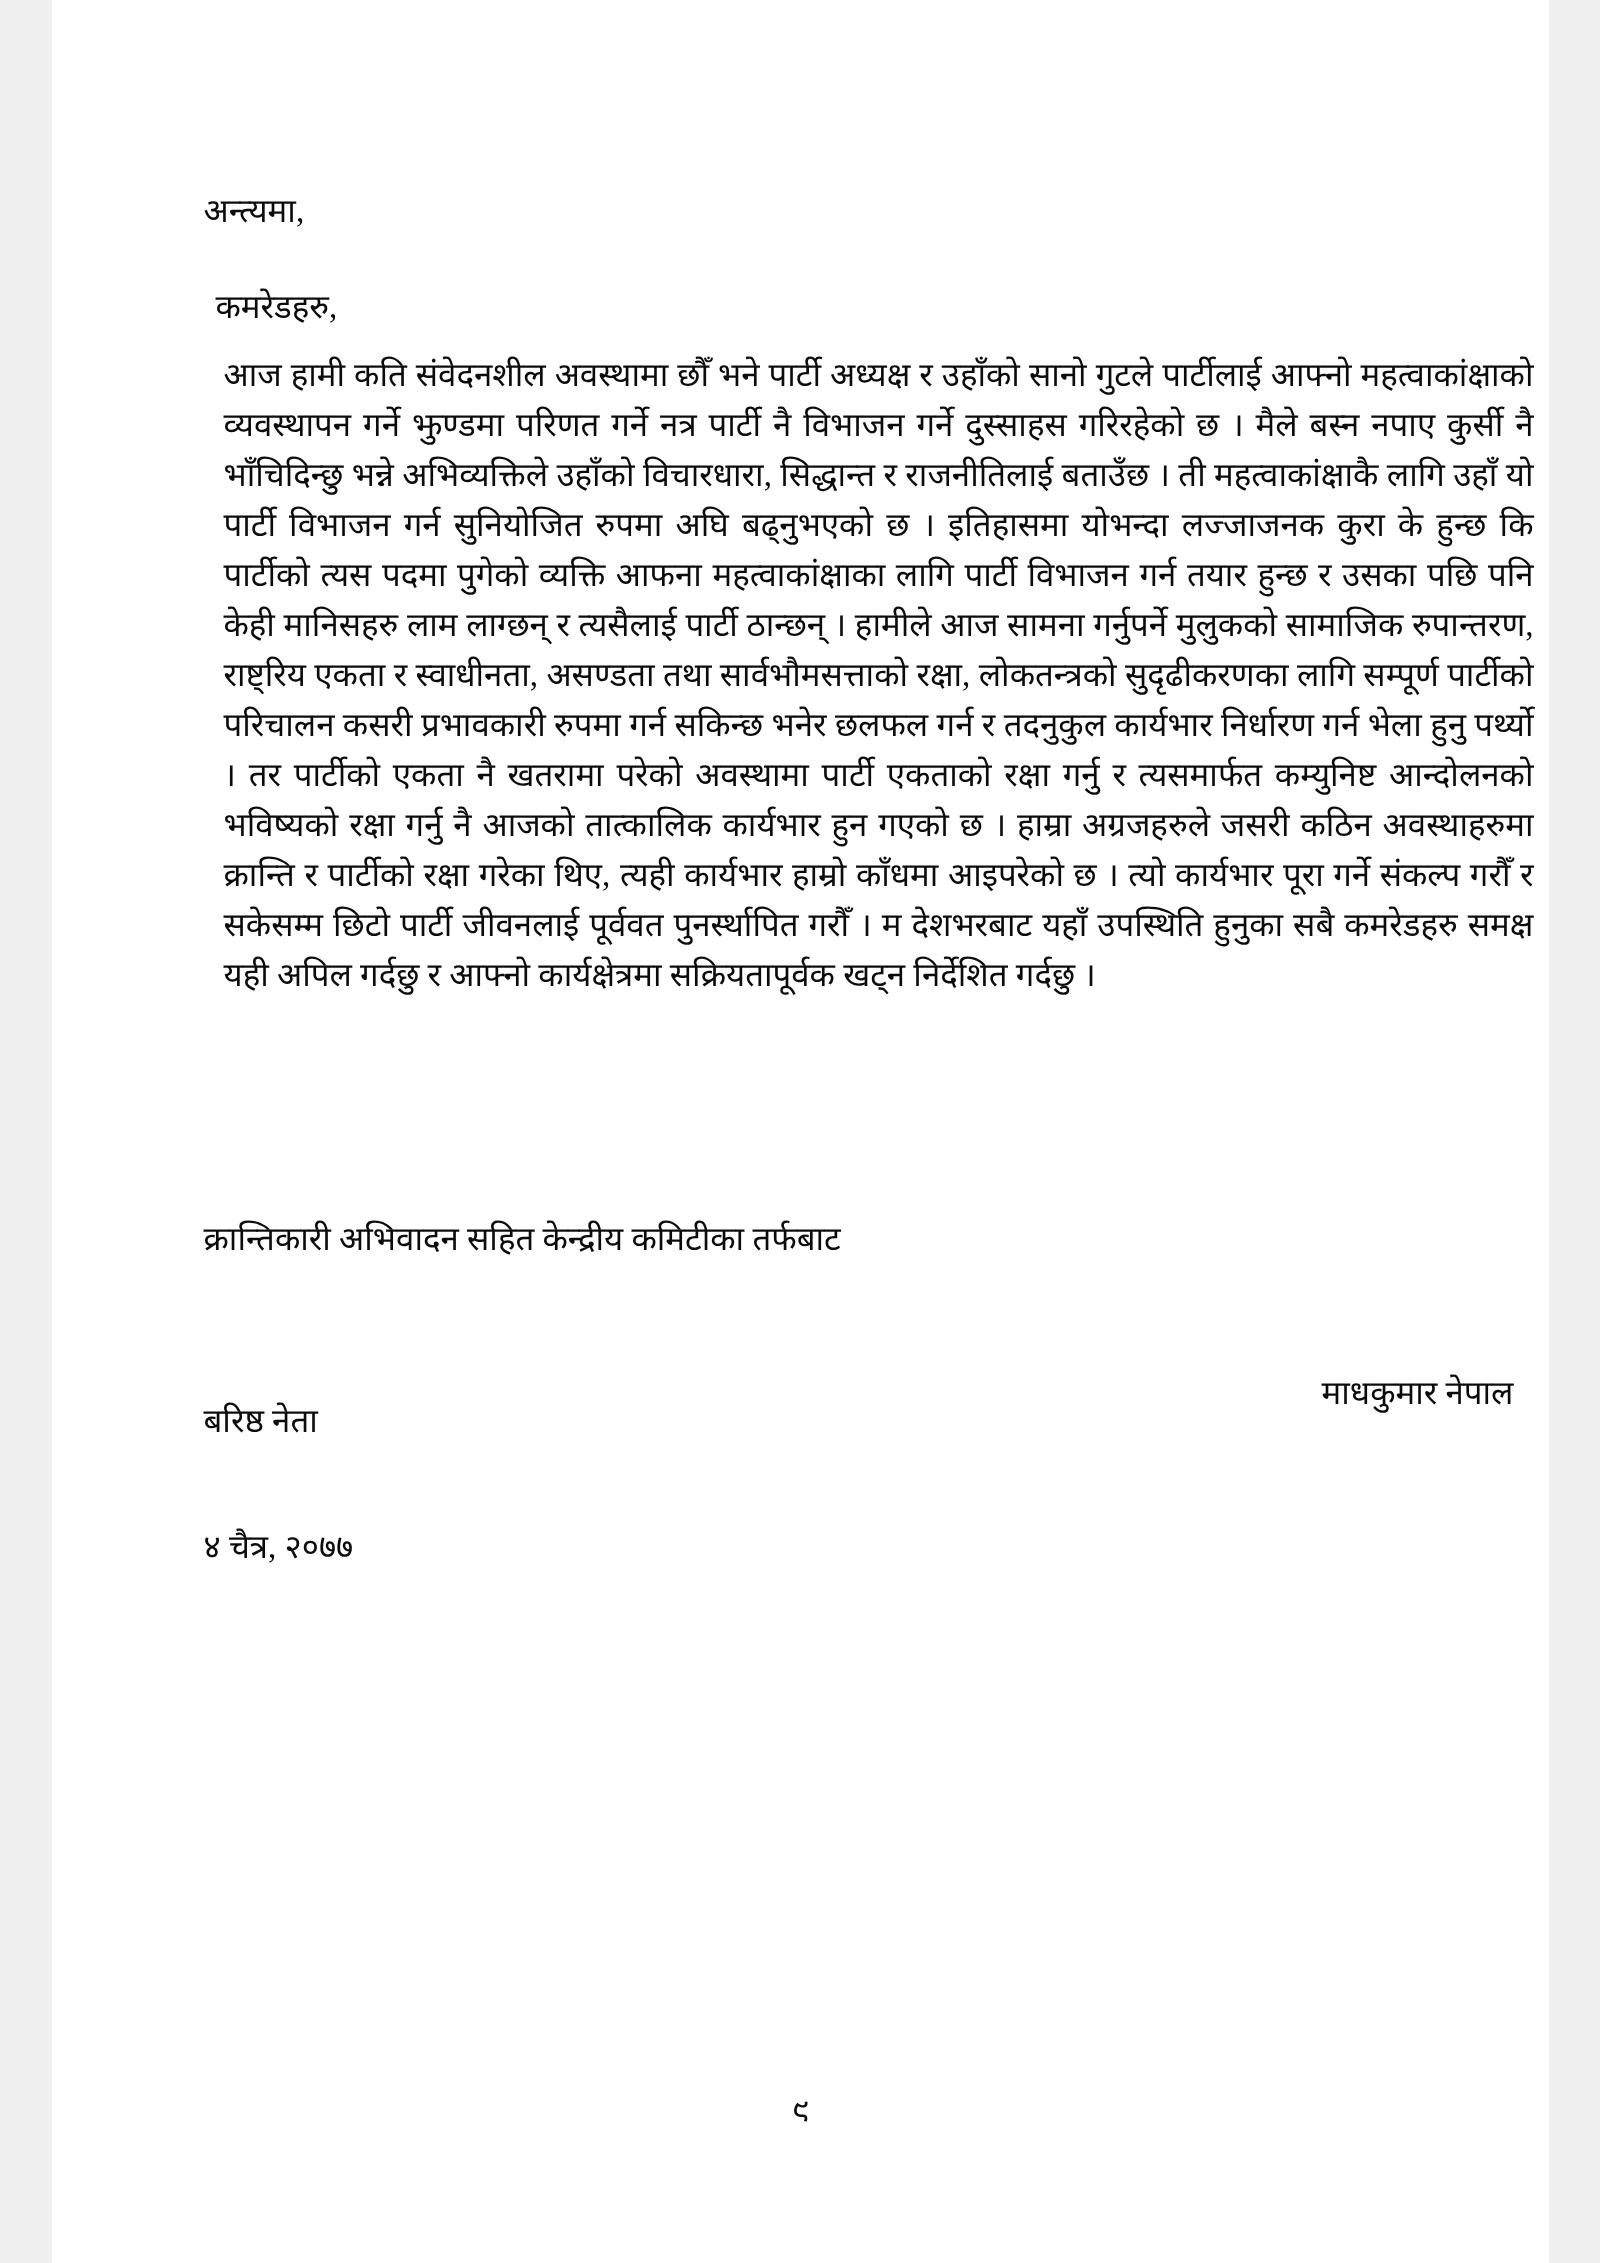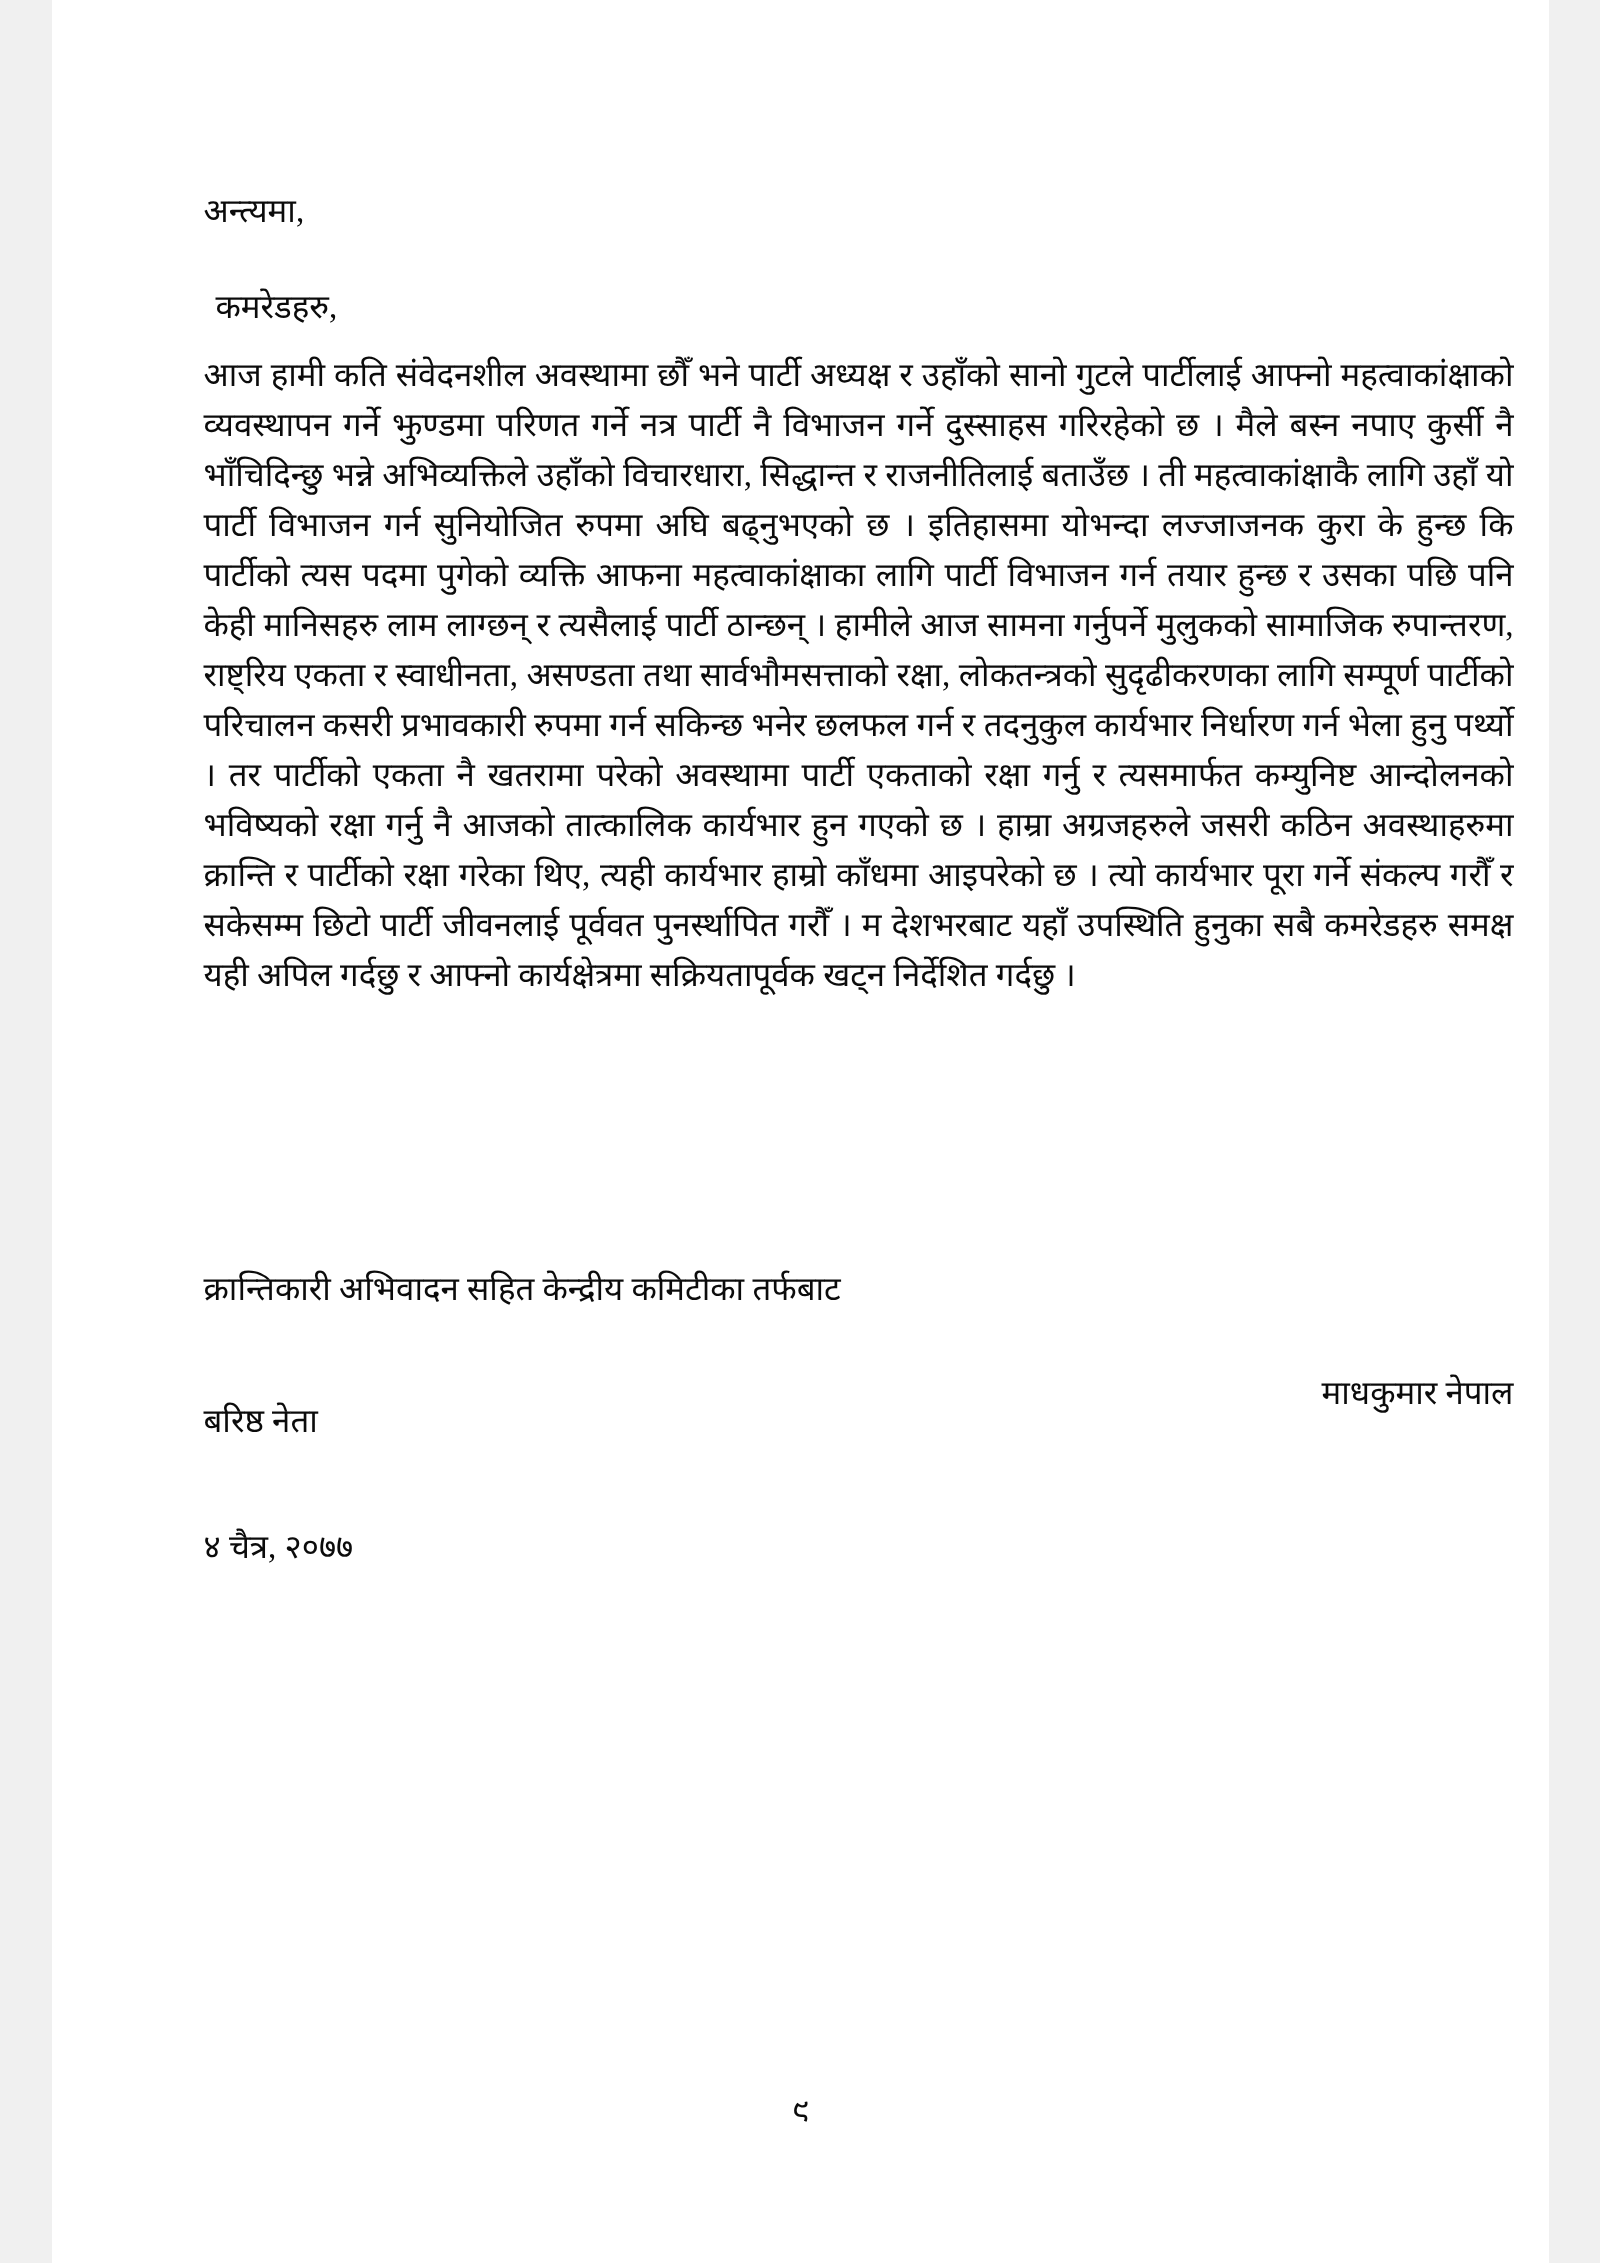--- a/index.html
+++ b/index.html
@@ -29,23 +29,24 @@
   }
 
   .salutation-1 { top: 186px; }
   .salutation-2 { top: 282px; margin-left: 12px; }
 
   .body-par {
     top: 350px;
     white-space: normal;
     text-align: justify;
     text-justify: inter-word;
+    margin-left: 20px;
   }
 
-  .closing { top: 1264px; }
+  .closing { top: 1214px; }
   .sig-name { top: 1368px; text-align: right; }
   .sig-title { top: 1396px; }
   .sig-date { top: 1522px; }
 
   .page-number {
     position: absolute;
     top: 2086px;
     left: 0;
     width: 100%;
     text-align: center;

